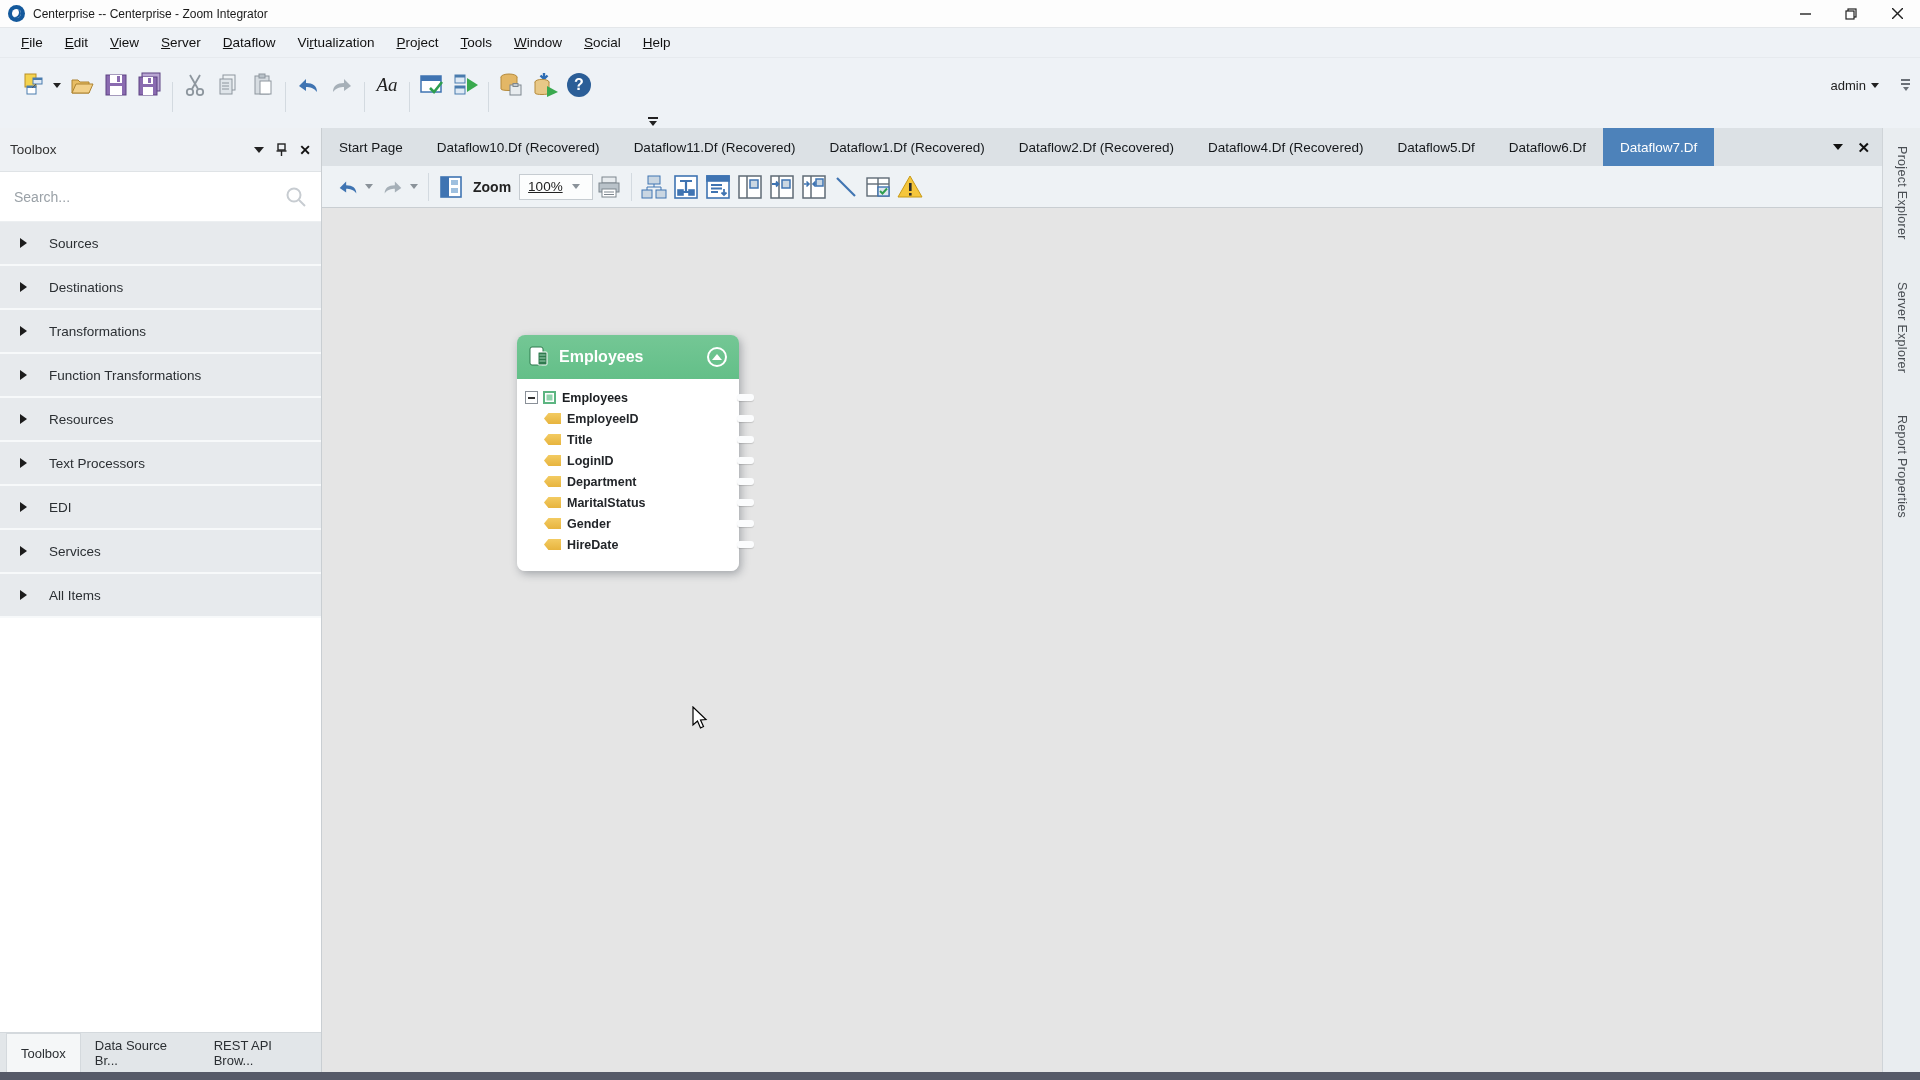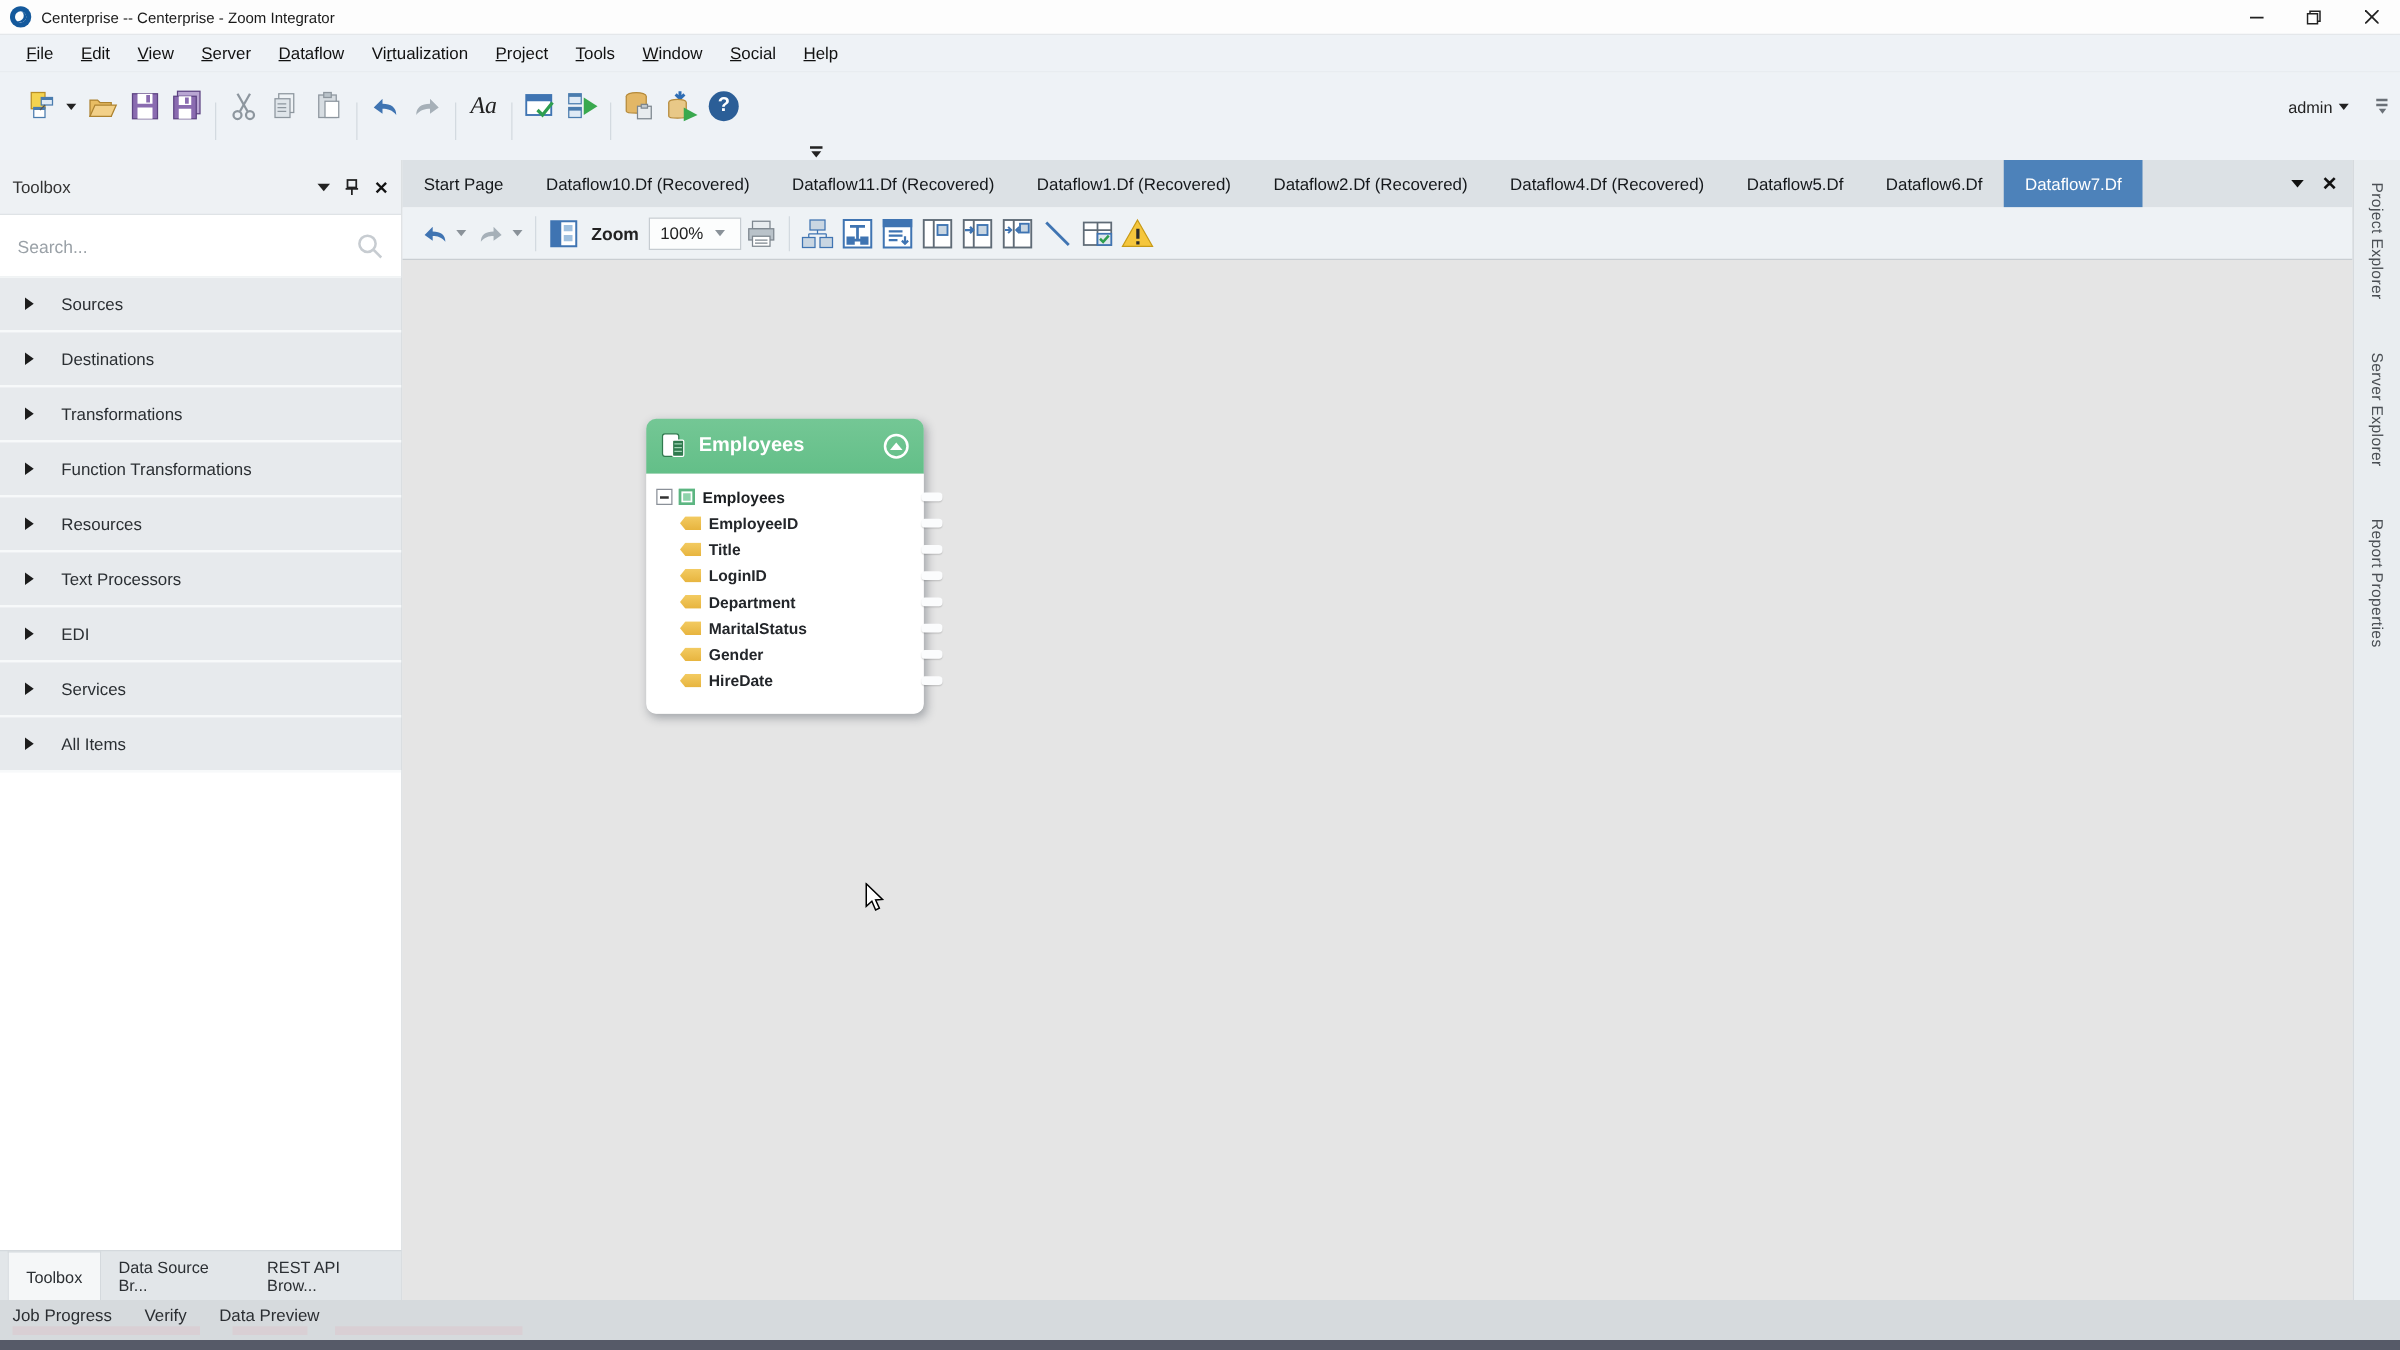--- a/index.html
+++ b/index.html
@@ -67,21 +67,21 @@
   .doc-tab { display:flex; align-items:center; padding:0 17px; font-size:13.5px; color:#15181b; white-space:nowrap; cursor:default; }
   .doc-tab.active { background:#4d82ba; color:#fff; }
   .tabstrip-tools { margin-left:auto; display:flex; align-items:center; gap:14px; padding-right:12px; }
   .ts-caret { width:0;height:0;border-left:5px solid transparent;border-right:5px solid transparent;border-top:6px solid #111; }
   .ts-x { font-size:15px; font-weight:bold; color:#111; line-height:1; }
 
   .canvas-toolbar { height:42px; background:#eef2f5; border-bottom:1px solid #c9ced2; display:flex; align-items:center; padding:0 10px; }
   .ct-btn { height:32px; min-width:32px; display:flex; align-items:center; justify-content:center; border-radius:3px; padding:0 2px; }
   .ct-sep { width:1px; height:28px; background:#d3dae0; margin:0 6px; }
   .zoom-label { font-size:14px; font-weight:bold; color:#222; margin:0 8px 0 6px; }
-  .zoom-select { background:#fcfdfd; border:1px solid #c6ccd1; height:26px; display:flex; align-items:center; padding:0 8px; gap:8px; font-size:13.5px; color:#222; min-width:74px; }
+  .zoom-select { background:#fcfdfd; border:1px solid #c6ccd1; height:26px; display:flex; align-items:center; padding:0 8px; gap:8px; font-size:13.5px; color:#222; min-width:74px;text-decoration:underline; }
 
   .canvas { flex:1; background:#e5e5e5; position:relative; overflow:hidden; }
 
   
   .node { position:absolute; left:195px; top:127px; width:222px; box-shadow:2px 3px 8px rgba(40,50,60,.35); border-radius:8px; }
   .node-header { height:44px; background:linear-gradient(#74c795,#63bf88); border-radius:8px 8px 0 0; display:flex; align-items:center; padding:0 12px; }
   .node-title { color:#fff; font-size:16px; font-weight:bold; margin-left:10px; }
   .node-collapse { margin-left:auto; width:20px; height:20px; border-radius:50%; border:2px solid #fff; display:flex; align-items:center; justify-content:center; }
   .node-collapse .tri { width:0;height:0;border-left:5px solid transparent;border-right:5px solid transparent;border-bottom:6px solid #fff; }
   .node-body { background:#fff; border-radius:0 0 8px 8px; padding:8px 10px 16px 8px; }
@@ -561,23 +561,15 @@
       </div>
     </div>
 
     <div class="rightstrip">
       <div class="v-tab">Project Explorer</div>
       <div class="v-tab">Server Explorer</div>
       <div class="v-tab">Report Properties</div>
     </div>
   </div>
 
-  <div class="statusbar">
-    <span class="status-item">Job Progress</span>
-    <span class="status-item">Verify</span>
-    <span class="status-item">Data Preview</span>
-    <div class="status-block b1"></div>
-    <div class="status-block b2"></div>
-    <div class="status-block b3"></div>
-  </div>
   <div class="bottom-edge"></div>
 
 </div>
 
 </body></html>

